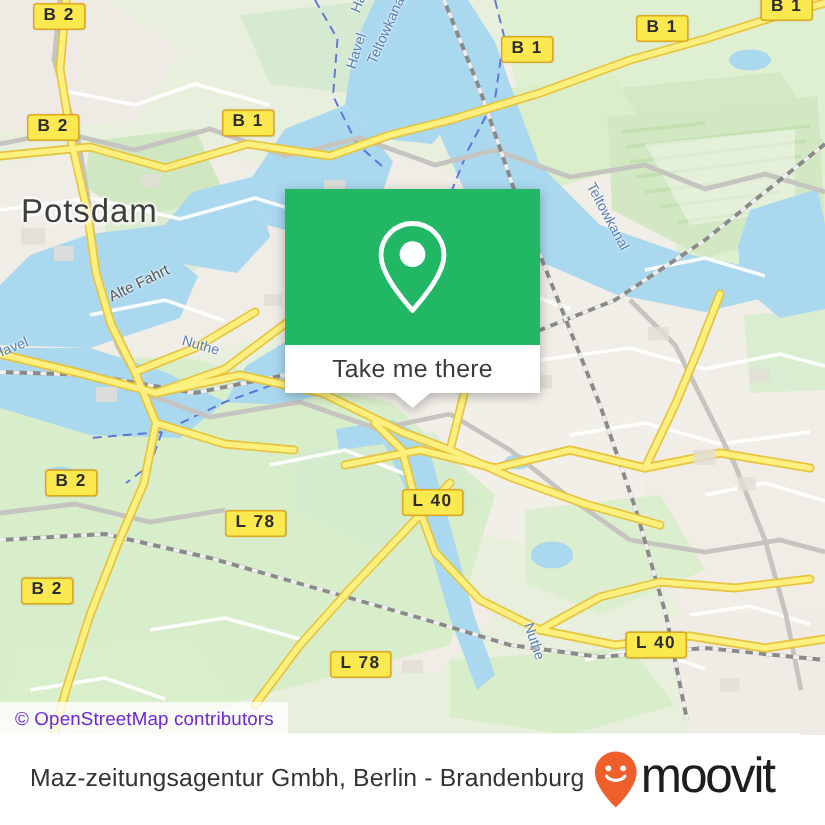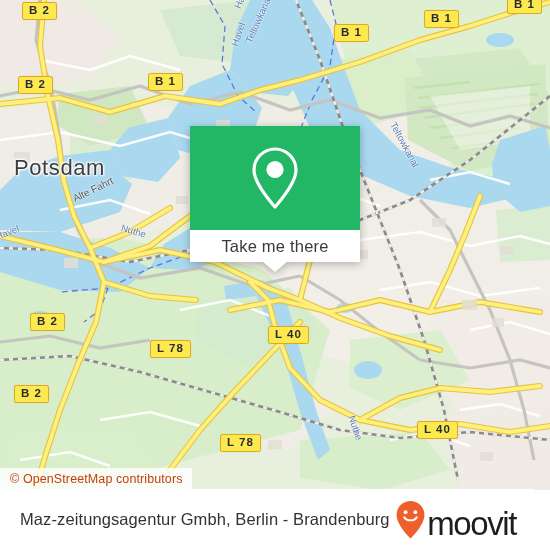--- a/index.html
+++ b/index.html
@@ -48,21 +48,21 @@
     padding:1px 6px 2px 6px;
     line-height:13px;
     box-shadow:0 0 1px rgba(0,0,0,.15);
     pointer-events:none;
   }
 
   
   #osm-attr{
     position:absolute;left:0;bottom:0;
     background:rgba(255,255,255,.78);
-    font-size:12.5px;color:#c2410c;
+    font-size:12.5px;color:#6d28d9;
     padding:4px 9px 4px 10px;
     letter-spacing:.1px;
   }
 
   
   #callout{
     position:absolute;left:190px;top:126px;width:170px;
     filter:drop-shadow(0 2px 4px rgba(0,0,0,.28));
   }
   #callout-top{
@@ -86,21 +86,21 @@
 
   
   #footer{
     position:absolute;left:0;bottom:0;width:534px;height:61px;
     background:#fff;display:flex;align-items:center;
     box-sizing:border-box;padding:0 18px 0 20px;
   }
   #footer-title{
     flex:1;font-size:16.5px;color:#333;letter-spacing:.1px;white-space:nowrap;
   }
-  #brand{display:flex;align-items:flex-end;gap:1px;}
+  #brand{display:flex;align-items:flex-start;gap:1px;}
   #brand-word{
     font-size:33px;color:#1d1d1b;letter-spacing:-1.4px;line-height:33px;
     font-weight:500;
   }
 </style>
 </head>
 <body>
 
 <div id="root">
 
@@ -265,21 +265,21 @@
         <rect x="216" y="120" width="14" height="9"></rect>
           <rect x="176" y="196" width="12" height="8"></rect>
         <rect x="432" y="218" width="14" height="9"></rect>
           <rect x="500" y="246" width="13" height="9"></rect>
         <rect x="268" y="440" width="14" height="9"></rect>
           <rect x="480" y="452" width="13" height="9"></rect>
       </g>
     </svg>
 
     <div id="map-labels">
-        <div class="mlabel city" style="left: 14px; top: 155px;">Potsdam</div>
+        <div class="mlabel city" style="left: 14px; top: 128px;">Potsdam</div>
         <div class="mlabel water" style="left: 232px; top: 6px; transform: rotate(-68deg); transform-origin: left top;">Havel</div>
         <div class="mlabel water" style="left: 229px; top: 44px; transform: rotate(-72deg); transform-origin: left top;">Havel</div>
         <div class="mlabel water" style="left: 243px; top: 40px; transform: rotate(-66deg); transform-origin: left top;">Teltowkanal</div>
         <div class="mlabel water" style="left: 398px; top: 120px; transform: rotate(62deg); transform-origin: left top;">Teltowkanal</div>
         <div class="mlabel water" style="left: -6px; top: 232px; transform: rotate(-22deg); transform-origin: left top;">Havel</div>
         <div class="mlabel water" style="left: 123px; top: 222px; transform: rotate(16deg); transform-origin: left top;">Nuthe</div>
         <div class="mlabel water" style="left: 357px; top: 414px; transform: rotate(72deg); transform-origin: left top;">Nuthe</div>
         <div class="mlabel street" style="left: 71px; top: 194px; transform: rotate(-26deg); transform-origin: left top;">Alte Fahrt</div>
       </div>
     <div id="map-shields">

